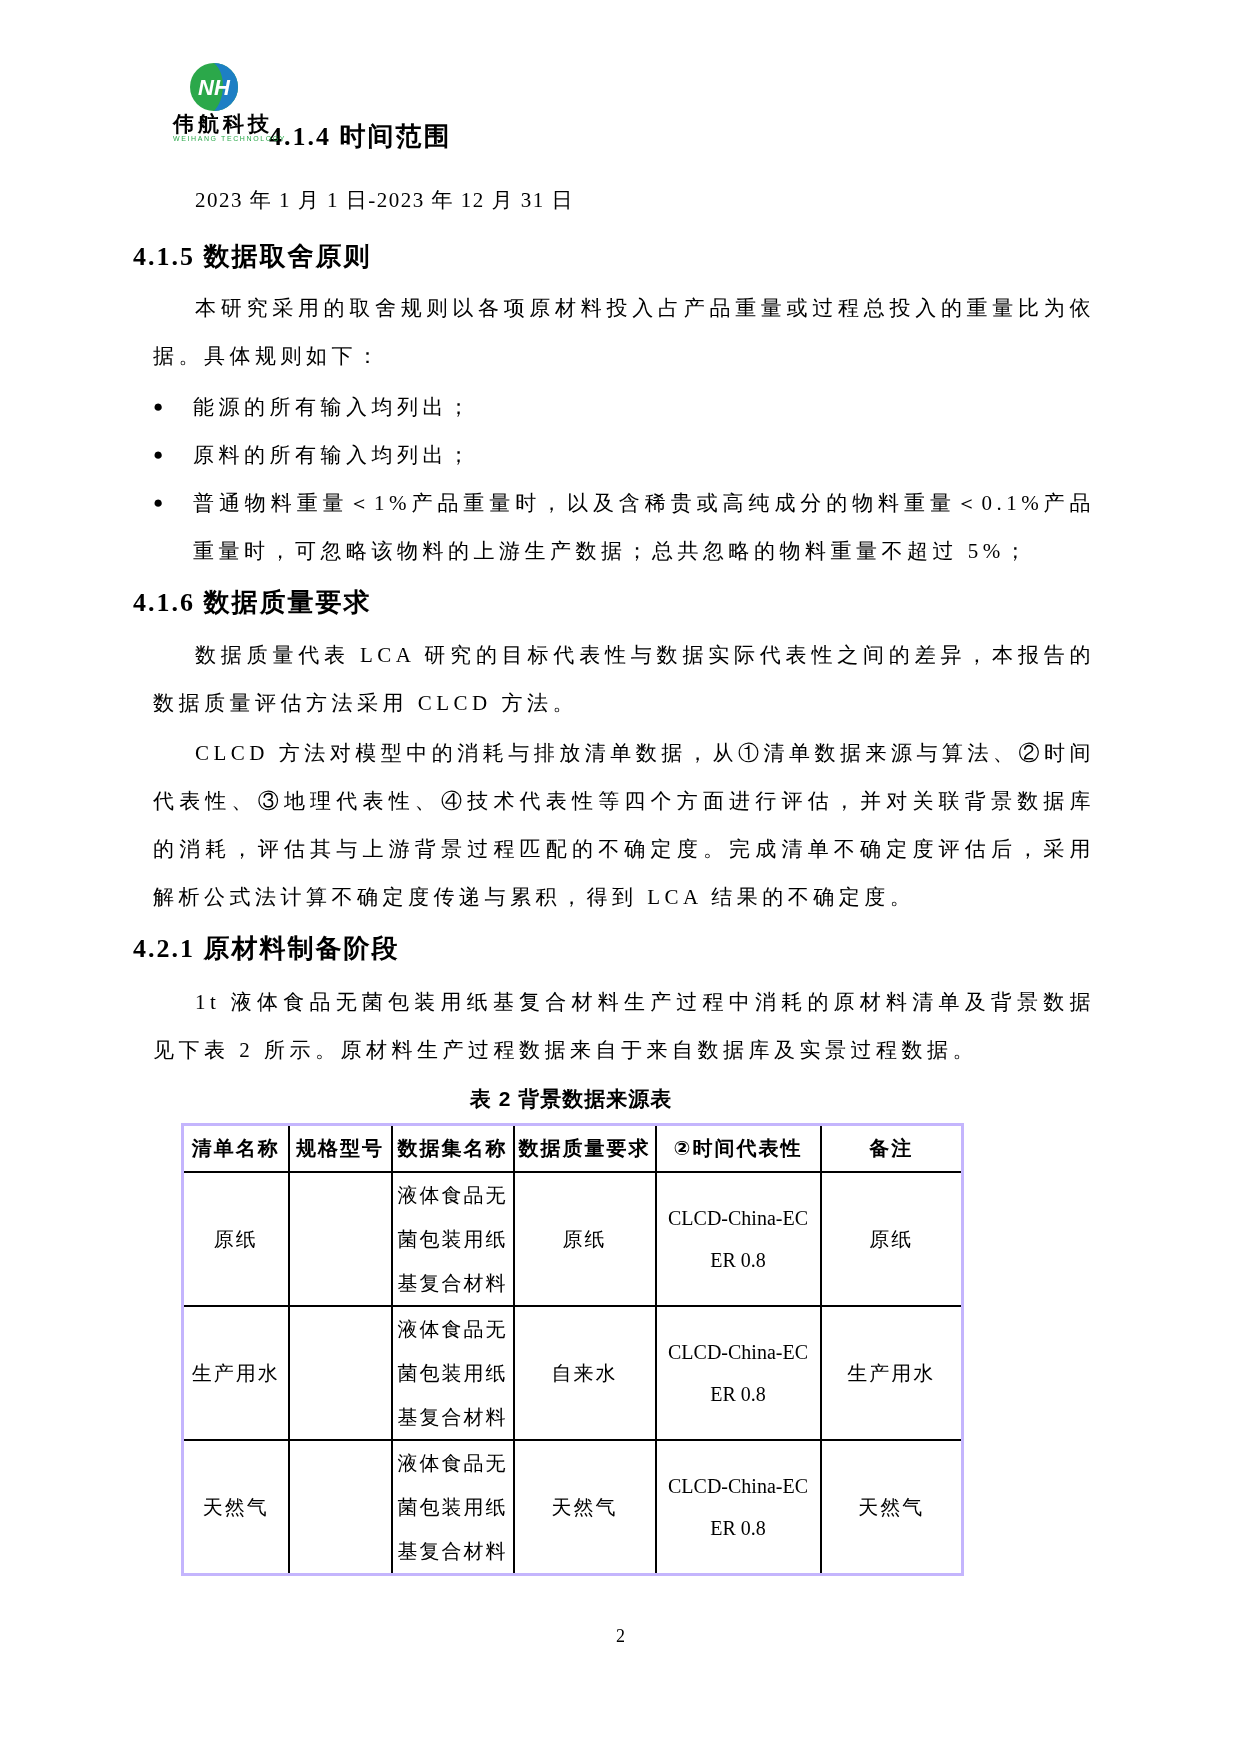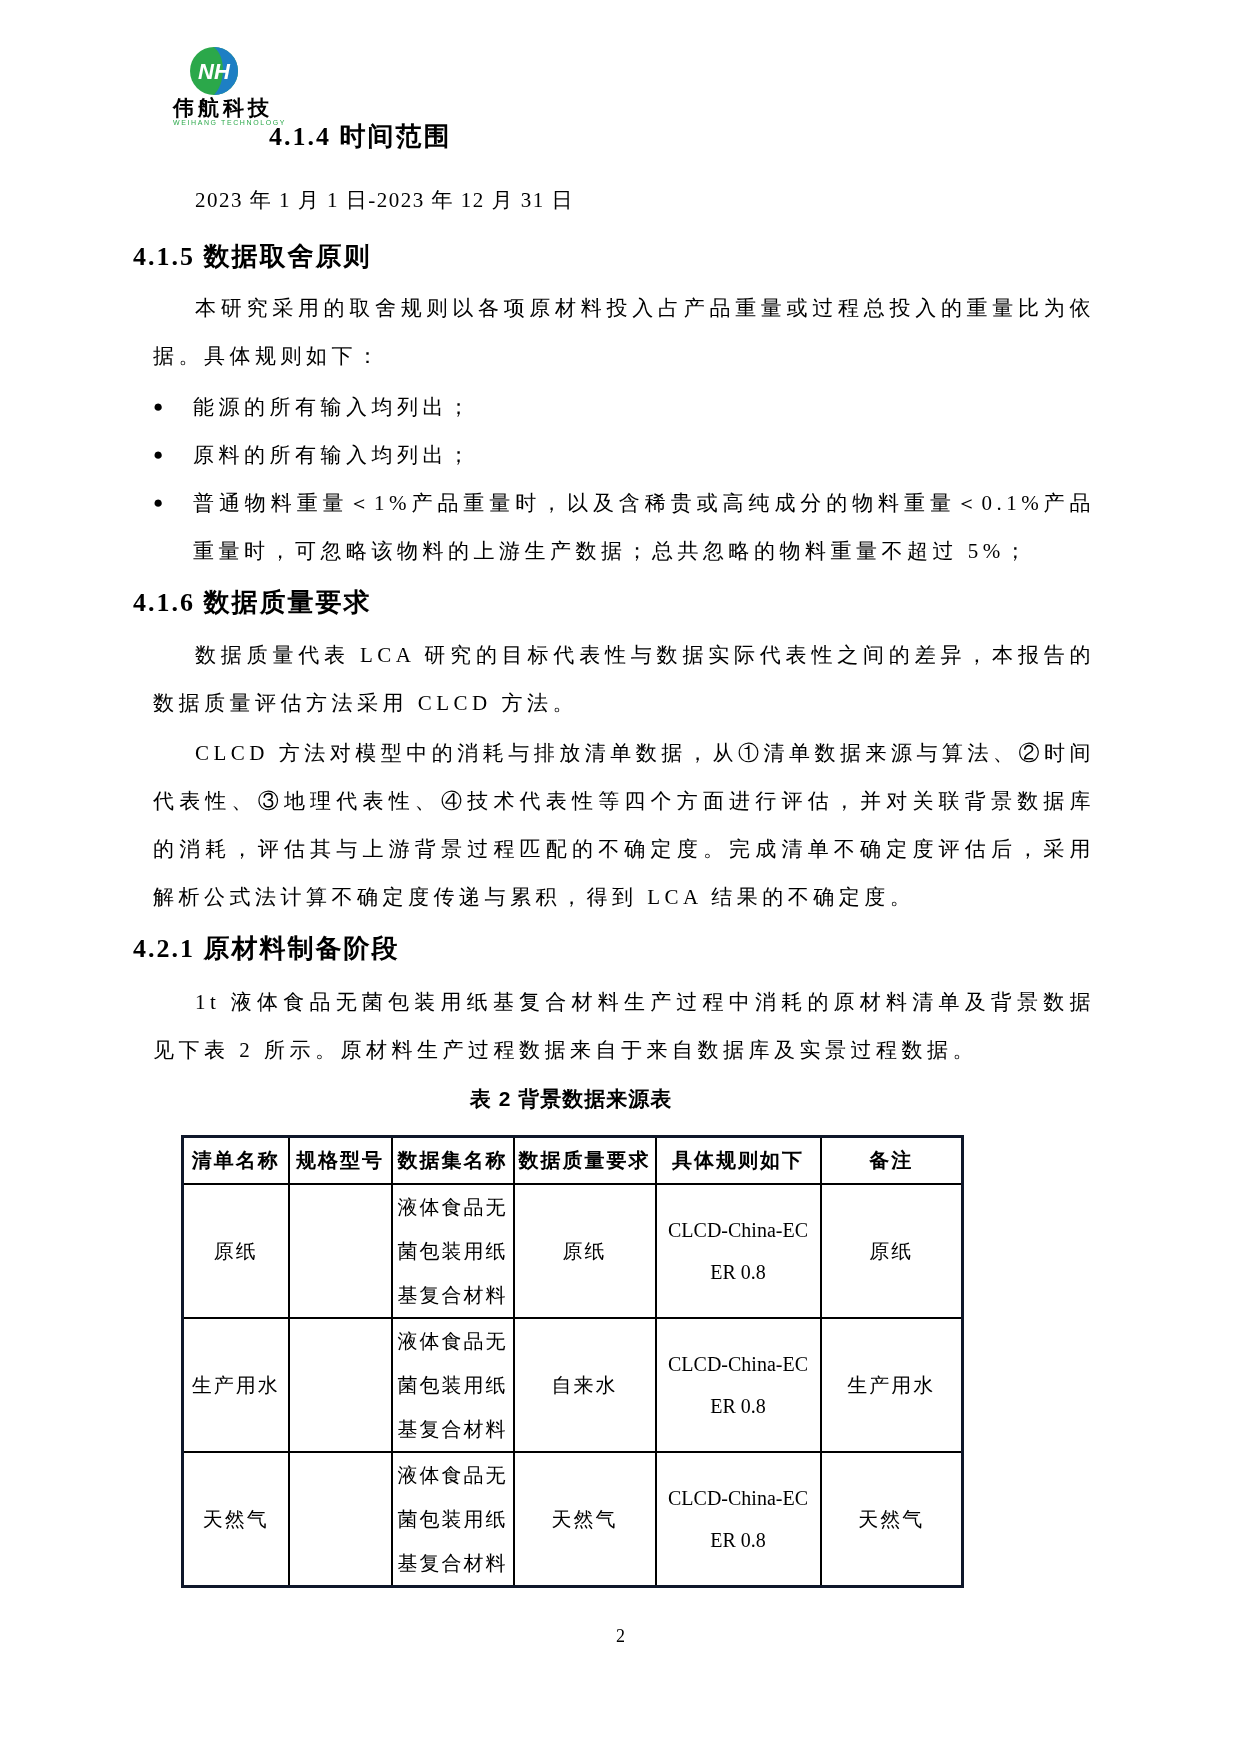--- a/index.html
+++ b/index.html
@@ -8,21 +8,21 @@
     position:relative;
     width:1241px; height:1754px;
     margin:0 auto;
     background:#ffffff;
     color:#000;
     font-family:"Liberation Serif","DejaVu Serif",serif;
     padding:57px 146px 0 133px;
     overflow:hidden;
   }
   
-  .logo { position:absolute; left:173px; top:44px; width:170px; }
+  .logo { position:absolute; left:173px; top:60px; width:170px; }
   .logo-icon { display:block; margin-left:14px; }
   .logo-cn {
     font-family:"Liberation Sans","DejaVu Sans",sans-serif;
     font-weight:bold; font-size:21px; letter-spacing:4px; line-height:20px;
   }
   .logo-en {
     font-family:"Liberation Sans","DejaVu Sans",sans-serif;
     font-size:7px; letter-spacing:1.6px; line-height:9px; color:#2ba84a;
   }
   
@@ -58,22 +58,22 @@
   }
   
   .tbl-caption {
     margin-top:1px; margin-left:48px; width:780px;
     text-align:center; font-weight:bold; font-size:21px; line-height:48px;
     letter-spacing:1px;
     font-family:"Liberation Sans","DejaVu Sans",sans-serif;
   }
   table.bgtable {
     border-collapse:collapse; table-layout:fixed;
-    margin-top:12px; margin-left:48px; width:780px;
-    border:3px solid #0f172a;
+    margin-left:48px; width:780px;
+    border:3px solid #c4b5fd;
   }
   .bgtable th, .bgtable td {
     border:2px solid #000; text-align:center; vertical-align:middle;
     overflow:hidden; padding:0 2px;
   }
   .bgtable th {
     height:47px; font-size:20px; letter-spacing:2px;
     font-family:"Liberation Sans","DejaVu Sans",sans-serif; font-weight:bold;
   }
   .bgtable td {
@@ -140,21 +140,21 @@
       <col style="width:142px">
         <col style="width:165px">
         <col style="width:142px">
     </colgroup>
     <thead>
       <tr>
         <th>清单名称</th>
         <th>规格型号</th>
         <th>数据集名称</th>
         <th>数据质量要求</th>
-        <th>具体规则如下</th>
+        <th>②时间代表性</th>
         <th>备注</th>
       </tr>
     </thead>
     <tbody>
       <tr>
         <td>原纸</td>
         <td></td>
         <td>液体食品无菌包装用纸基复合材料</td>
         <td>原纸</td>
         <td class="db">

